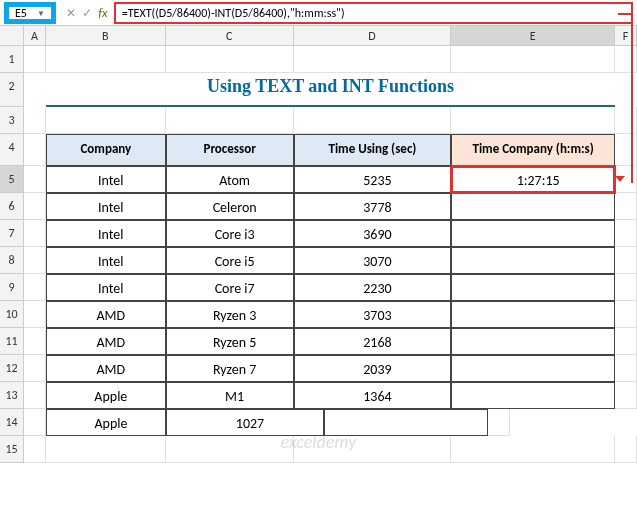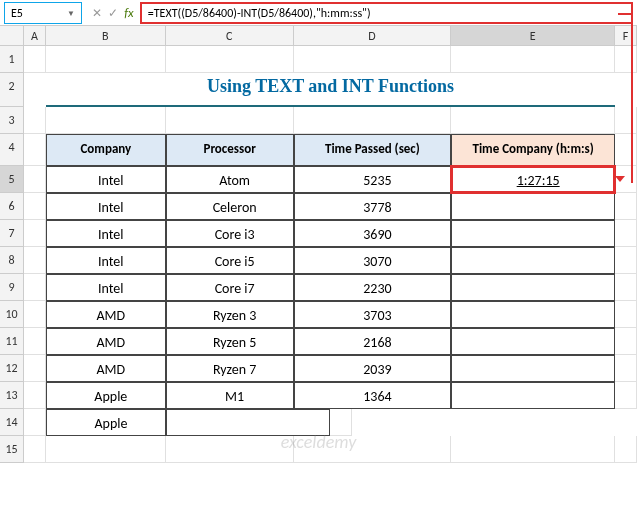--- a/index.html
+++ b/index.html
@@ -1,19 +1,19 @@
 <!DOCTYPE html>
 <html><head>
 <meta charset="utf-8">
 <style>
 * { box-sizing: border-box; margin: 0; padding: 0; }
 body { font-family: Calibri, Arial, sans-serif; font-size: 14px; background: #fff; width: 637px; height: 509px; position: relative; overflow: hidden; }
 
 .formula-bar { display: flex; align-items: center; height: 26px; border-bottom: 1px solid #ccc; background: #fff; }
-.name-box { width: 78px; height: 22px; border: 1px solid #0ea5e9; margin: 2px 4px; padding: 0 6px; font-size: 12px; display: flex; align-items: center; justify-content: space-between; background: #fff; }
+.name-box { width: 52px; height: 22px; border: 5px solid #0ea5e9; margin: 2px 4px; padding: 0 6px; font-size: 12px; display: flex; align-items: center; justify-content: space-between; background: #fff; }
 .name-box .dd { font-size: 8px; color: #666; }
 .fb-icons { display: flex; align-items: center; gap: 6px; padding: 0 6px; color: #999; font-size: 12px; }
 .fb-icons span { cursor: default; }
 .fx { font-style: italic; color: #4d7c0f; font-size: 13px; }
 .formula-input { flex: 1; height: 22px; border: 2px solid #e03030; margin: 2px 4px 2px 0; padding: 0 6px; font-size: 12px; display: flex; align-items: center; background: #fff; position: relative; }
 
 .grid-wrap { position: relative; }
 .col-headers { display: flex; height: 20px; border-bottom: 1px solid #ccc; background: #f3f3f3; }
 .corner { width: 24px; border-right: 1px solid #ccc; background: #f3f3f3; }
 .ch { border-right: 1px solid #ccc; text-align: center; font-size: 12px; color: #333; line-height: 20px; }
@@ -33,21 +33,21 @@
 .wF { width: 22px; }
 
 .title { font-size: 18px; font-weight: bold; text-align: center; font-family: "Times New Roman", serif; color: #0369a1; }
 .title-row .cell { border-bottom: none; border-right: none; }
 .title-underline { border-bottom: 2px solid #1e6a7a !important; }
 
 .th { background: #dde9f5; font-weight: bold; text-align: center; border: 1px solid #444 !important; font-size: 13px; }
 .th.last { background: #fce4d6; }
 .td { text-align: center; border: 1px solid #444 !important; font-size: 14px; padding-left: 14px; }
 
-.selected-cell { outline: 3px solid #e03030; outline-offset: -2px; position: relative; z-index: 2; text-decoration: underline; }
+.selected-cell { outline: 3px solid #e03030; outline-offset: -2px; position: relative; z-index: 2; }
 
 .arrow-path { position: absolute; pointer-events: none; z-index: 10; }
 .arrow-right { right: 4px; top: 13px; width: 15px; height: 170px; border-top: 2px solid #e03030; border-right: 2px solid #e03030; }
 .arrow-head { position: absolute; right: 12px; top: 176px; width: 0; height: 0; border-top: 6px solid #e03030; border-left: 5px solid transparent; border-right: 5px solid transparent; z-index: 11; }
 
 .watermark { position: absolute; bottom: 56px; left: 50%; transform: translateX(-50%); font-size: 18px; color: rgba(120,120,120,0.25); font-style: italic; pointer-events: none; }
 </style>
 </head>
 <body>
 
@@ -107,21 +107,21 @@
       <div class="cell wD"></div>
       <div class="cell wE"></div>
       <div class="cell wF"></div>
     </div>
 
     <div class="row" style="height:32px">
       <div class="rh">4</div>
       <div class="cell wA"></div>
       <div class="cell th wB">Company</div>
       <div class="cell th wC">Processor</div>
-      <div class="cell th wD">Time Passed (sec)</div>
+      <div class="cell th wD">Time Using (sec)</div>
       <div class="cell th last wE">Time Company (h:m:s)</div>
       <div class="cell wF"></div>
     </div>
 
     <div id="data-rows">
         <div class="row">
           <div class="rh selected">5</div>
           <div class="cell wA"></div>
           <div class="cell td wB">Intel</div>
           <div class="cell td wC">Atom</div>
@@ -198,20 +198,21 @@
           <div class="cell td wB">Apple</div>
           <div class="cell td wC">M1</div>
           <div class="cell td wD">1364</div>
           <div class="cell td wE"></div>
           <div class="cell wF"></div>
         </div>
         <div class="row">
           <div class="rh">14</div>
           <div class="cell wA"></div>
           <div class="cell td wB">Apple</div>
+          <div class="cell td wD">1027</div>
           <div class="cell td wE"></div>
           <div class="cell wF"></div>
         </div>
       </div>
 
     <div class="row">
       <div class="rh">15</div>
       <div class="cell wA"></div>
       <div class="cell wB"></div>
       <div class="cell wC"></div>

